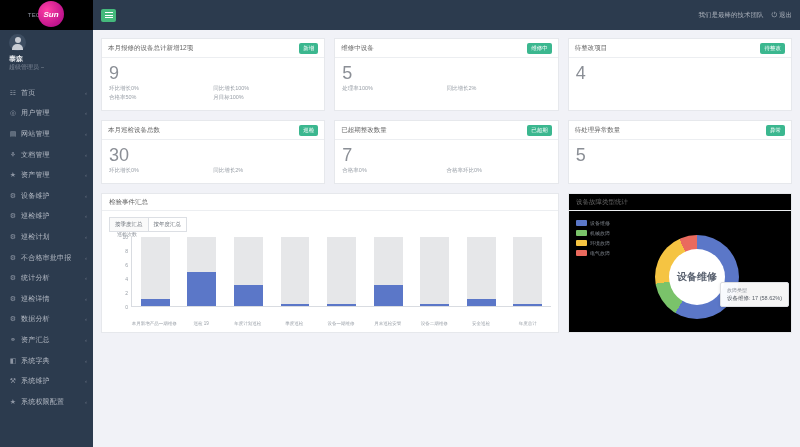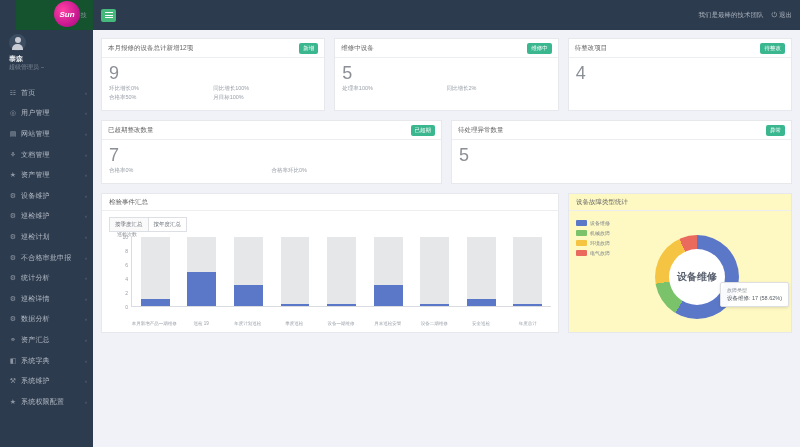--- a/index.html
+++ b/index.html
@@ -11,24 +11,23 @@
     color: #444;
   }
   .app { display: flex; width: 800px; height: 447px; }
 
   
   .sidebar {
     width: 93px; height: 447px; background: #2c3b4e;
     display: flex; flex-direction: column; flex: 0 0 93px;
   }
   .brand {
-    height: 30px; position: relative; background: #14532d;
-    display: flex; align-items: center; justify-content: flex-end;
+    height: 30px; position: relative; background: #000000;
+    display: flex; align-items: center; justify-content: center;
     padding-right: 4px;
-    margin-left: 16px;
   }
   .brand-logo {
     width: 26px; height: 26px; border-radius: 50%;
     background: radial-gradient(circle at 35% 35%, #ff3fa4, #c0148d 70%);
     position: absolute; left: 38px; top: 1px;
     display: flex; align-items: center; justify-content: center;
     color: #fff; font-size: 8px; font-style: italic; font-weight: bold;
   }
   .brand-text {
     font-size: 6px; color: #8f95a3; letter-spacing: .2px;
@@ -101,21 +100,21 @@
     background: #3bb78f; color: #fff; font-size: 5.5px;
     padding: 2px 4px; border-radius: 2px; white-space: nowrap; cursor: pointer;
   }
   .card-body { padding: 5px 7px 8px 7px; min-height: 43px; }
   .card-value { font-size: 18px; color: #8b8f96; font-weight: 300; line-height: 21px; }
   .card-metrics { display: flex; flex-wrap: wrap; }
   .metric { font-size: 5.5px; color: #9aa0a8; width: 50%; line-height: 9px; white-space: nowrap; }
 
   .lower { display: flex; gap: 9px; }
   .chart-panel { flex: 0 0 458px; background: #fff; border: 1px solid #e6e8ec; height: 140px; }
-  .donut-panel { flex: 1; background: #fef9c3; border: 1px solid #e6e8ec; height: 140px; }
+  .donut-panel { flex: 1; background: #000000; border: 1px solid #e6e8ec; height: 140px; }
   .panel-head {
     height: 17px; display: flex; align-items: center; padding: 0 7px;
     border-bottom: 1px solid #eceef1;
   }
   .panel-title { font-size: 6.5px; color: #666; }
   .panel-body { padding: 6px 7px; position: relative; }
 
   .tabs { display: flex; margin-bottom: 5px; }
   .tab {
     font-size: 5.5px; color: #6a7078; border: 1px solid #dcdfe4;
@@ -333,20 +332,33 @@
               <span class="card-title">待整改项目</span>
               <span class="card-badge">待整改</span>
             </div>
             <div class="card-body">
               <div class="card-value">4</div>
               <div class="card-metrics"></div>
             </div>
           </div>
         </div>
       <div class="cards" id="cards-row-2">
+          <div class="card">
+            <div class="card-head">
+              <span class="card-title">本月巡检设备总数</span>
+              <span class="card-badge">巡检</span>
+            </div>
+            <div class="card-body">
+              <div class="card-value">30</div>
+              <div class="card-metrics">
+                <div class="metric">环比增长0%</div>
+                <div class="metric">同比增长2%</div>
+              </div>
+            </div>
+          </div>
           <div class="card">
             <div class="card-head">
               <span class="card-title">已超期整改数量</span>
               <span class="card-badge">已超期</span>
             </div>
             <div class="card-body">
               <div class="card-value">7</div>
               <div class="card-metrics">
                 <div class="metric">合格率0%</div>
                 <div class="metric">合格率环比0%</div>

